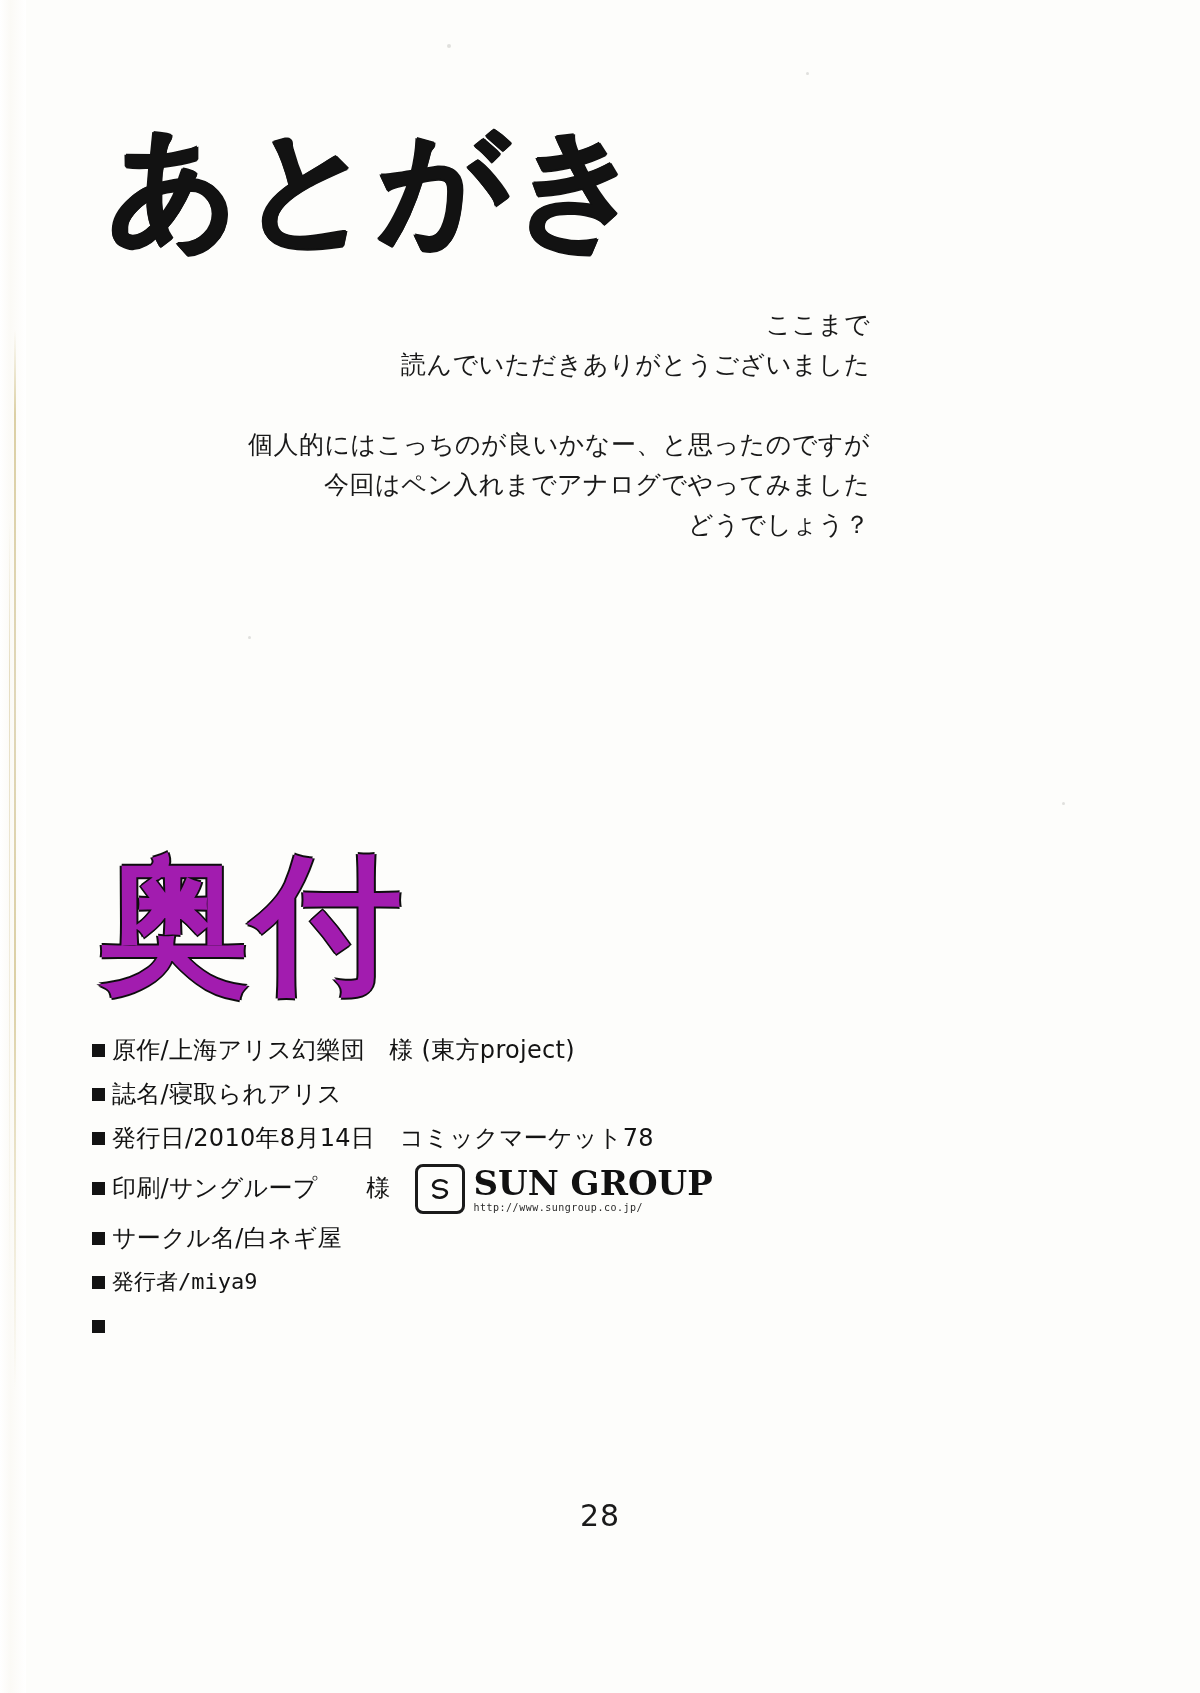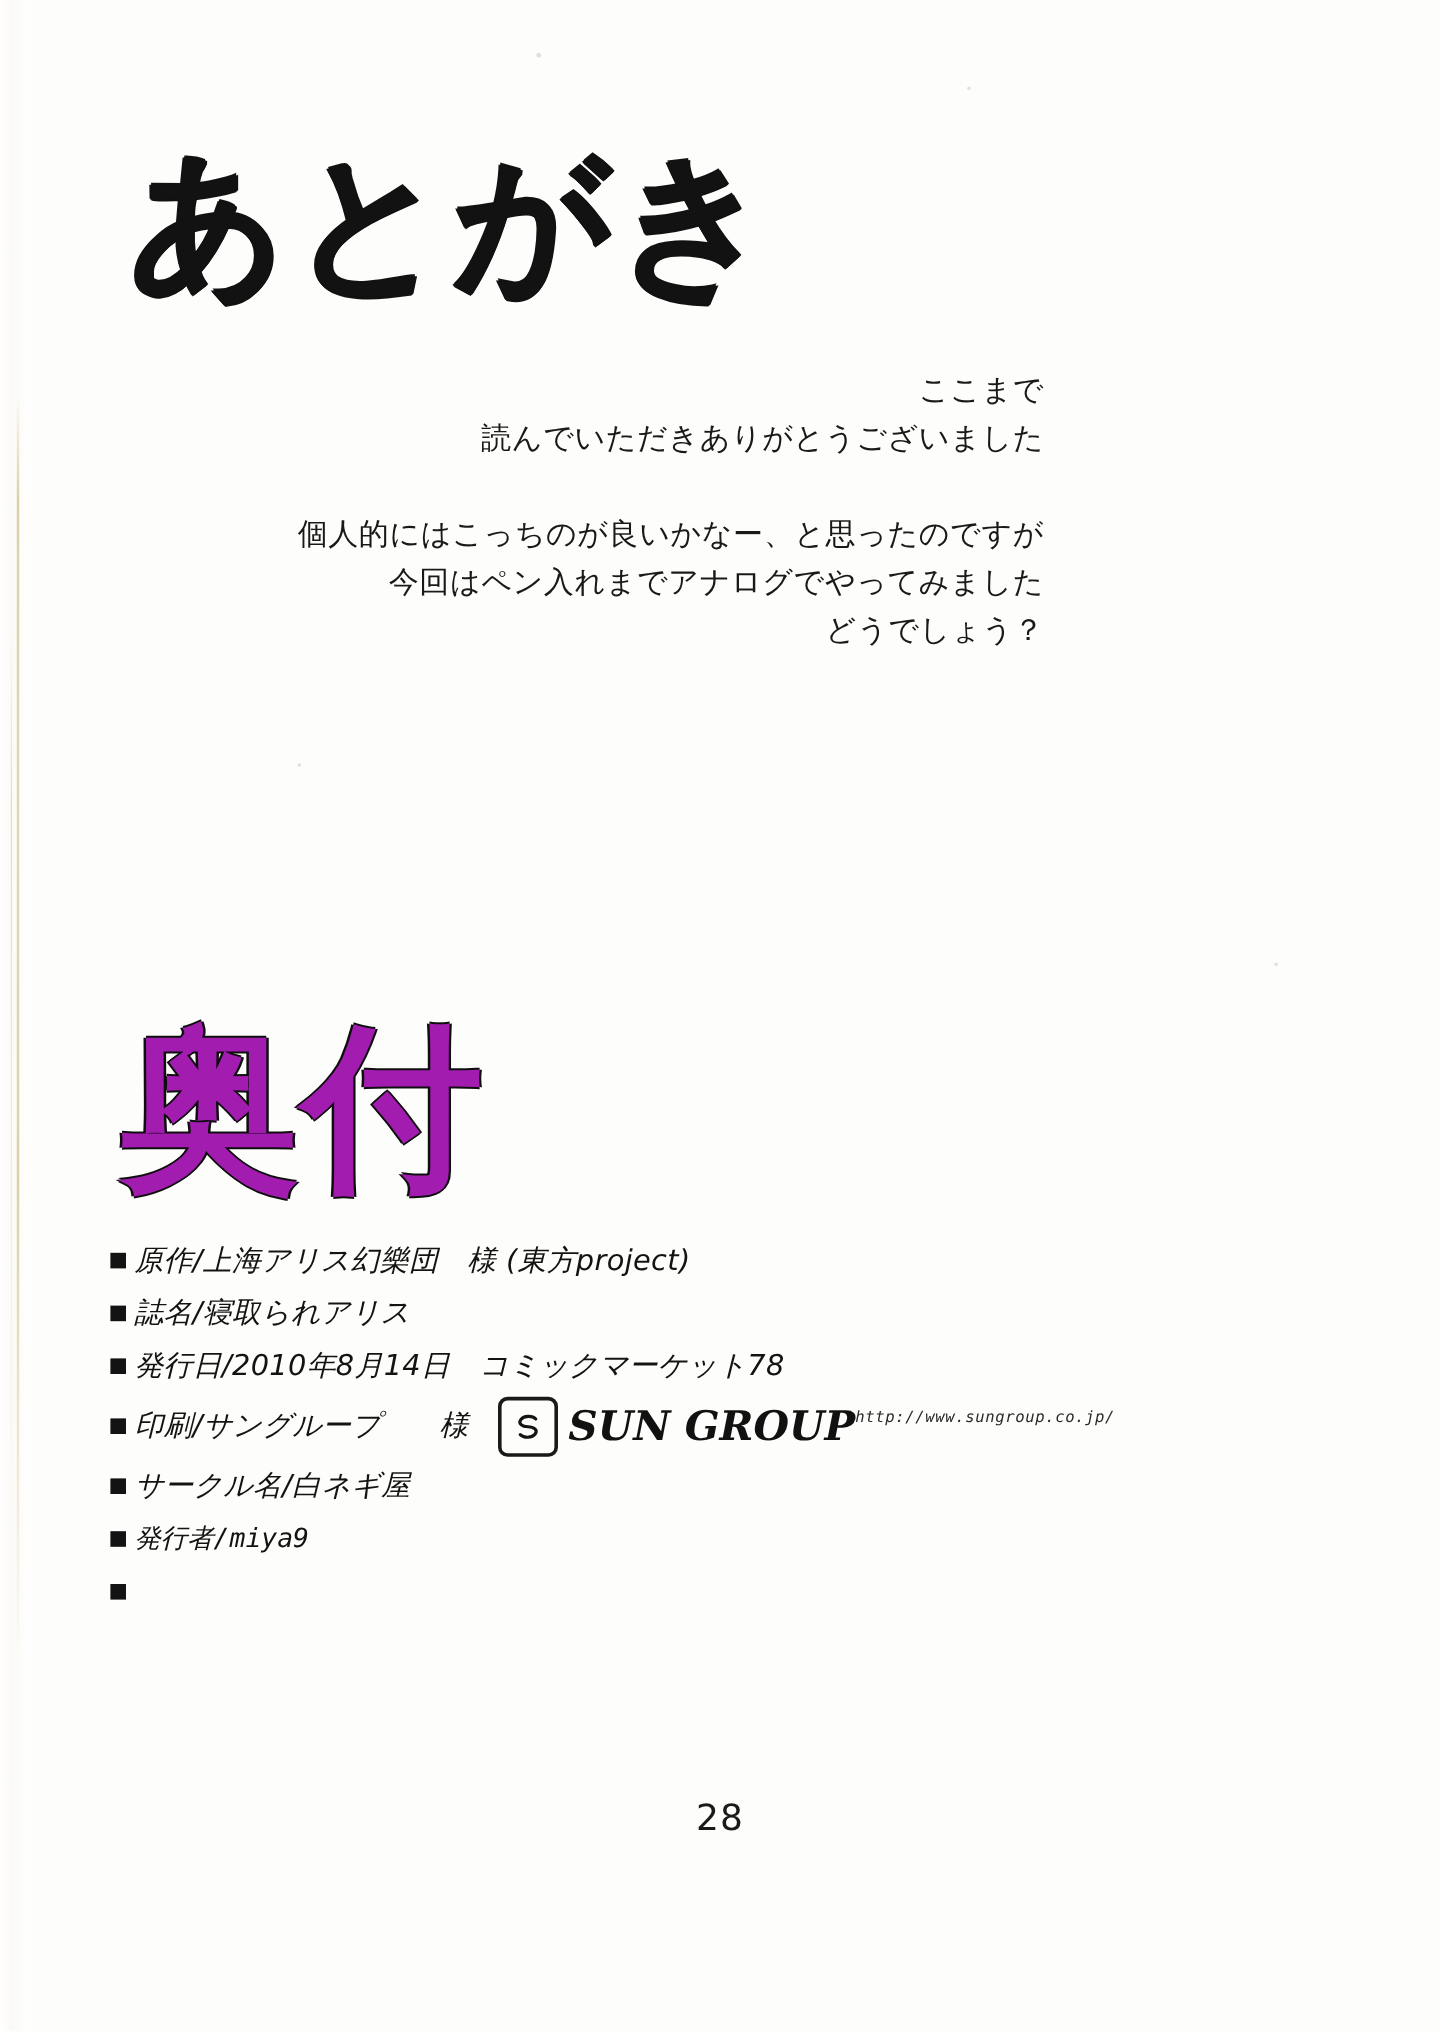--- a/index.html
+++ b/index.html
@@ -129,21 +129,20 @@
   }
   .colophon-row {
     display: flex;
     align-items: center;
     height: 44px;
     font-family: "DejaVu Sans", "Liberation Sans", sans-serif;
     font-size: 24px;
     color: #131313;
     letter-spacing: .3px;
     white-space: nowrap;
-    font-style: italic;
   }
   .bullet {
     display: inline-block;
     width: 13px;
     height: 13px;
     background: #131313;
     margin-right: 7px;
     flex: 0 0 auto;
     position: relative;
     top: 0px;
@@ -168,37 +167,36 @@
     border: 3px solid #1a1a1a;
     border-radius: 8px;
     display: flex;
     align-items: center;
     justify-content: center;
     margin-right: 9px;
     flex: 0 0 auto;
   }
   .sg-text-wrap {
     display: flex;
-    flex-direction: row;
+    flex-direction: column;
     line-height: 1;
   }
   .sg-name {
     font-family: "DejaVu Serif", "Liberation Serif", serif;
     font-size: 34px;
     font-weight: 700;
     letter-spacing: 0px;
     color: #111111;
   }
   .sg-url {
     font-family: "DejaVu Sans Mono", "Liberation Mono", monospace;
-    font-size: 13px;
+    font-size: 10px;
     letter-spacing: .5px;
     color: #2a2a2a;
     margin-top: 3px;
-    text-align: center;
   }
 
   
   .page-number {
     position: absolute;
     left: 0;
     right: 0;
     top: 1498px;
     text-align: center;
     font-family: "DejaVu Sans", "Liberation Sans", sans-serif;

